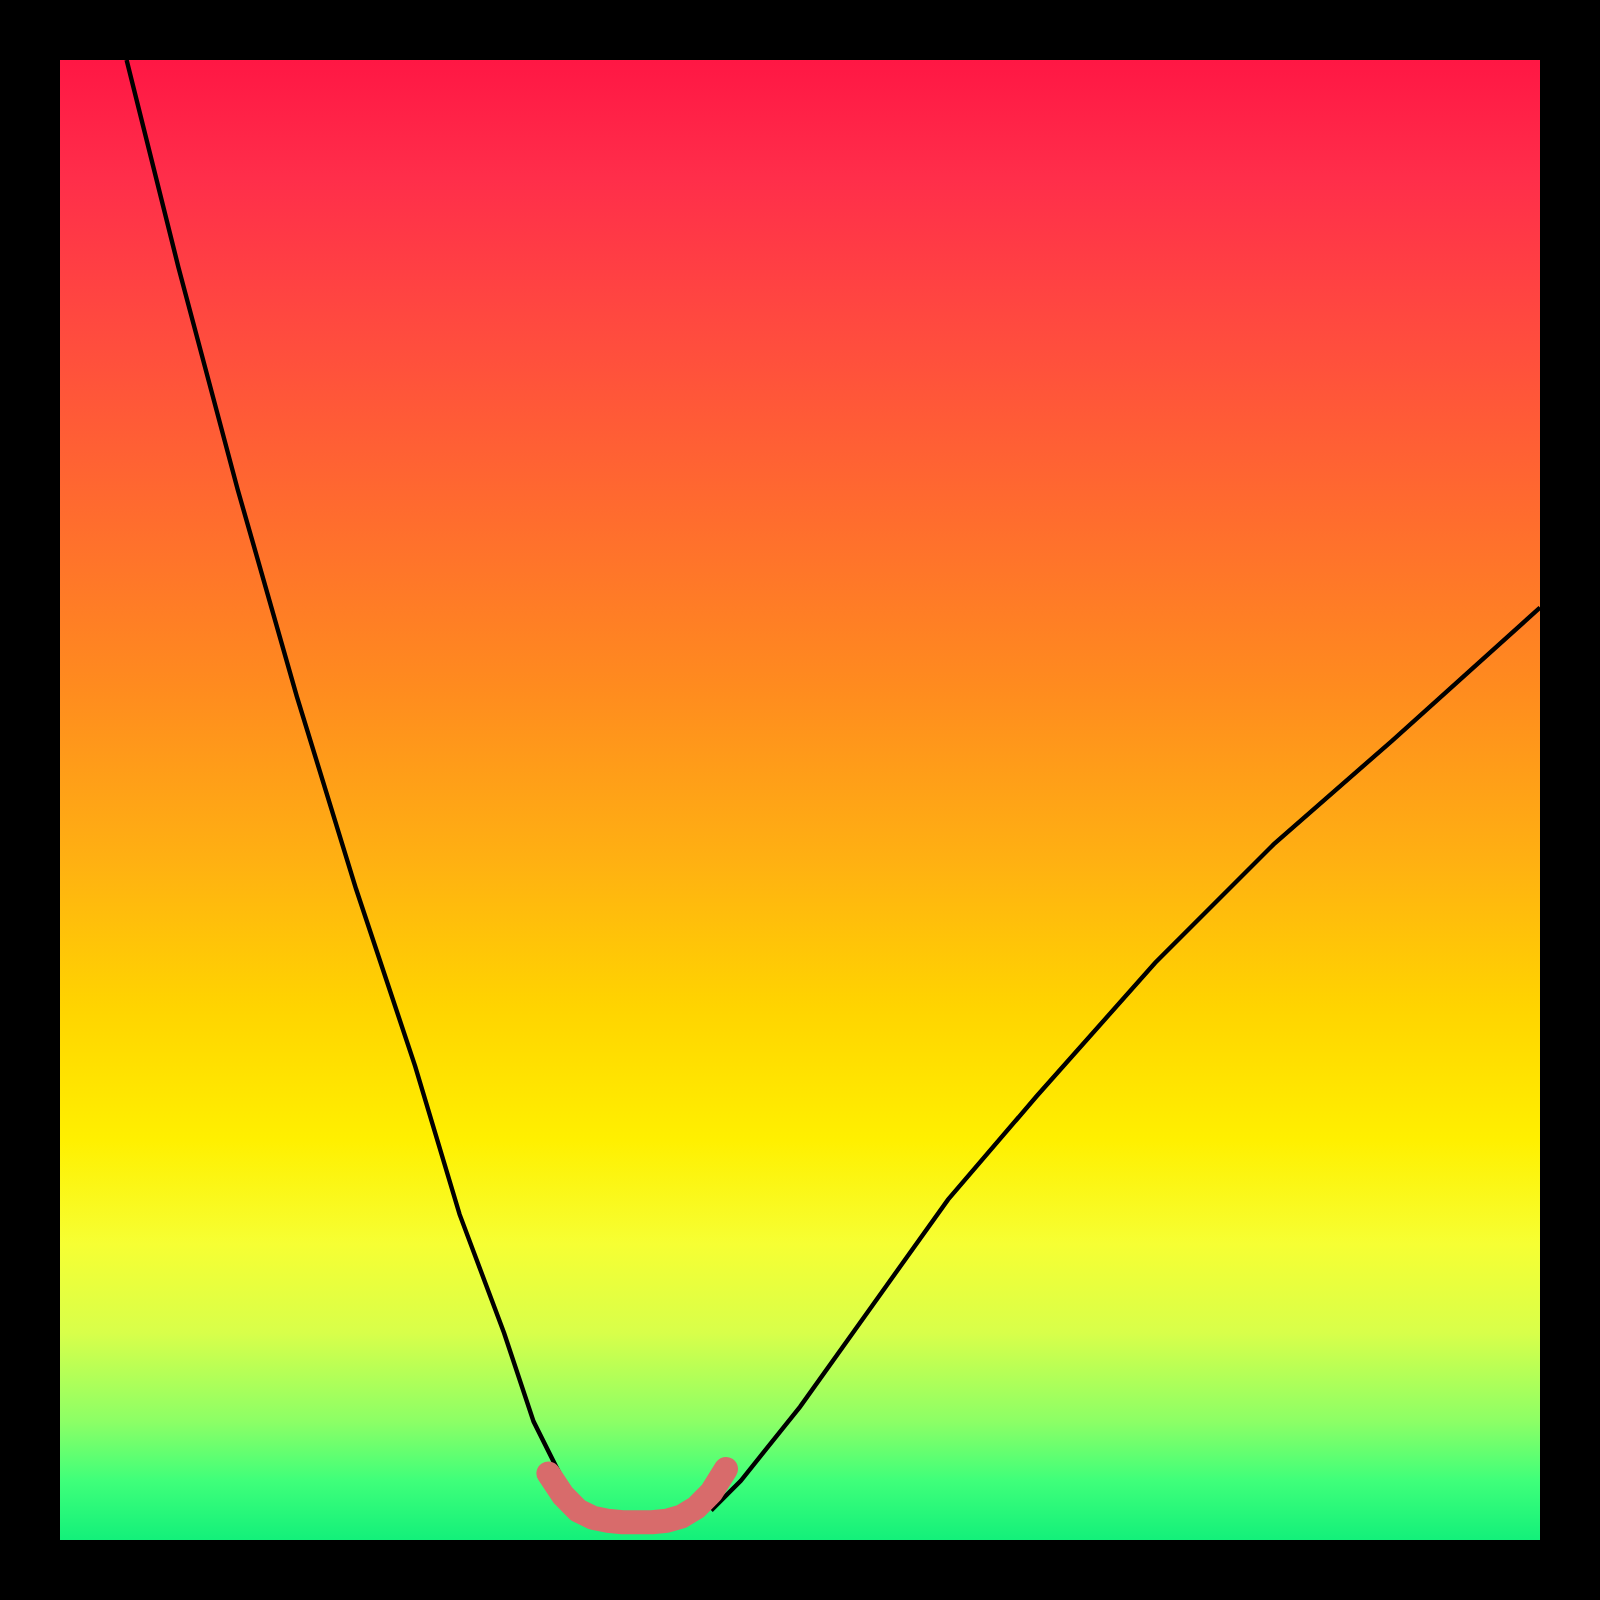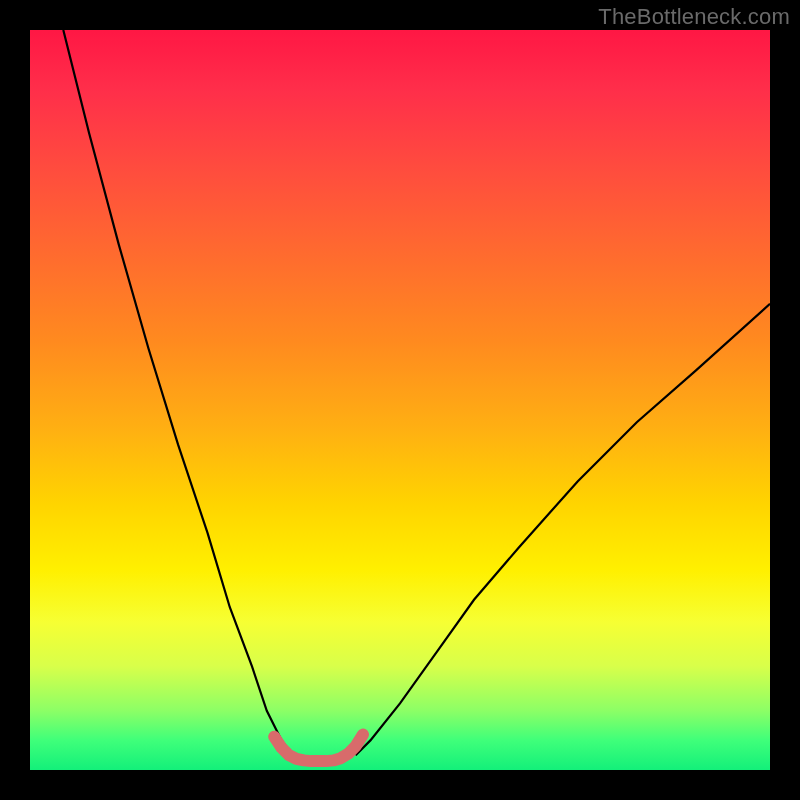--- a/index.html
+++ b/index.html
@@ -60,21 +60,20 @@
     position: absolute;
     inset: 0;
     width: 100%;
     height: 100%;
   }
 </style>
 </head>
 <body>
 
 <div class="frame">
-  <div class="watermark">TheBottleneck.com</div>
 
   <div class="plot-area">
     <div class="gradient-bg"></div>
     <svg class="curves" viewBox="0 0 740 740" preserveAspectRatio="none">
       <path fill="none" stroke="#000000" stroke-width="2.2" d="M33.3 0.0 L59.2 103.6 L88.8 214.6 L118.4 318.2 L148.0 414.4 L177.6 503.2 L199.8 577.2 L222.0 636.4 L236.8 680.8 L251.6 710.4 L262.7 725.2"></path>
       <path fill="none" stroke="#000000" stroke-width="2.2" d="M325.6 725.2 L340.4 710.4 L370.0 673.4 L407.0 621.6 L444.0 569.8 L488.4 518.0 L547.6 451.4 L606.8 392.2 L666.0 340.4 L740.0 273.8"></path>
       <path fill="none" stroke="#d86b6b" stroke-width="12" stroke-linecap="round" stroke-linejoin="round" d="M244.2 706.7 L251.6 717.8 L259.0 725.2 L266.4 728.9 L273.8 730.4 L281.2 731.1 L288.6 731.1 L296.0 731.1 L303.4 730.4 L310.8 728.2 L318.2 723.7 L325.6 716.3 L333.0 704.5"></path>
     </svg>
   </div>
 </div>

